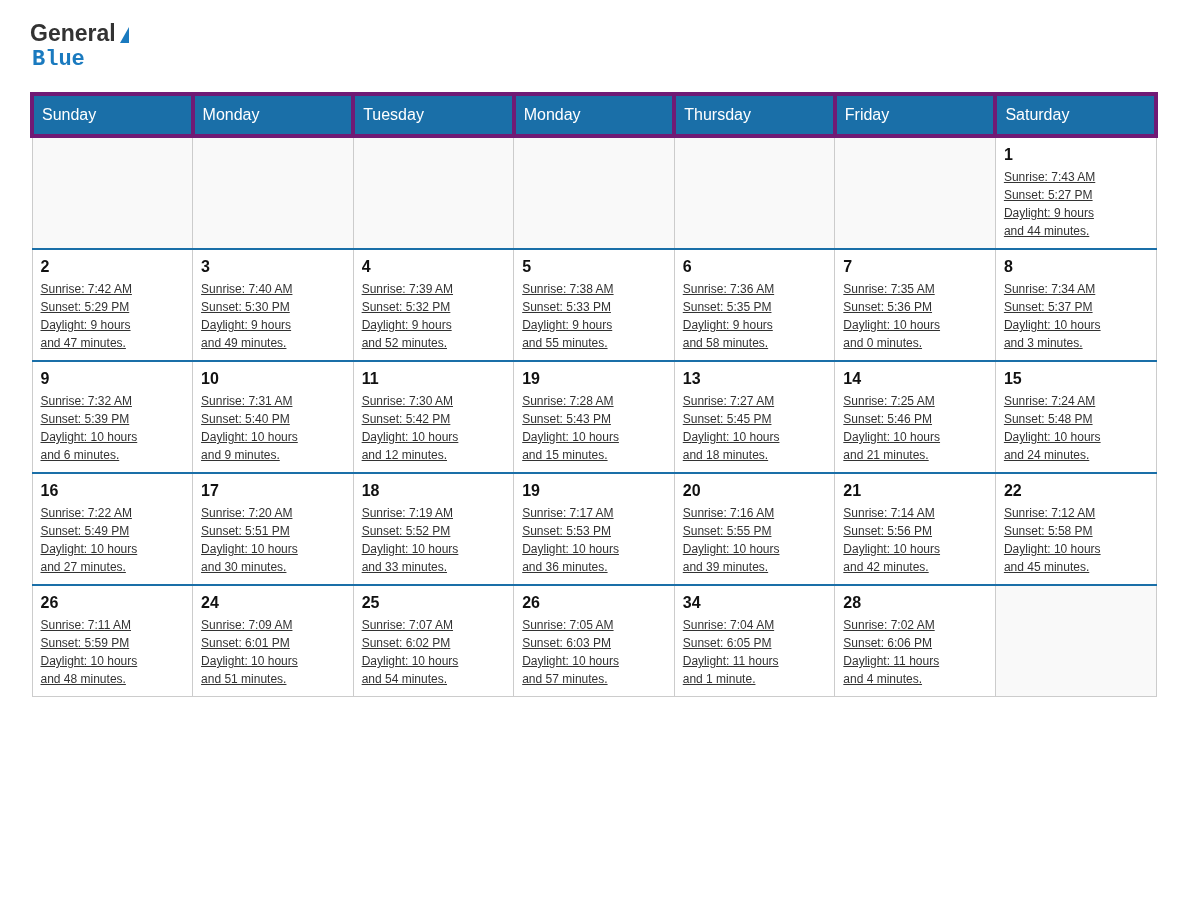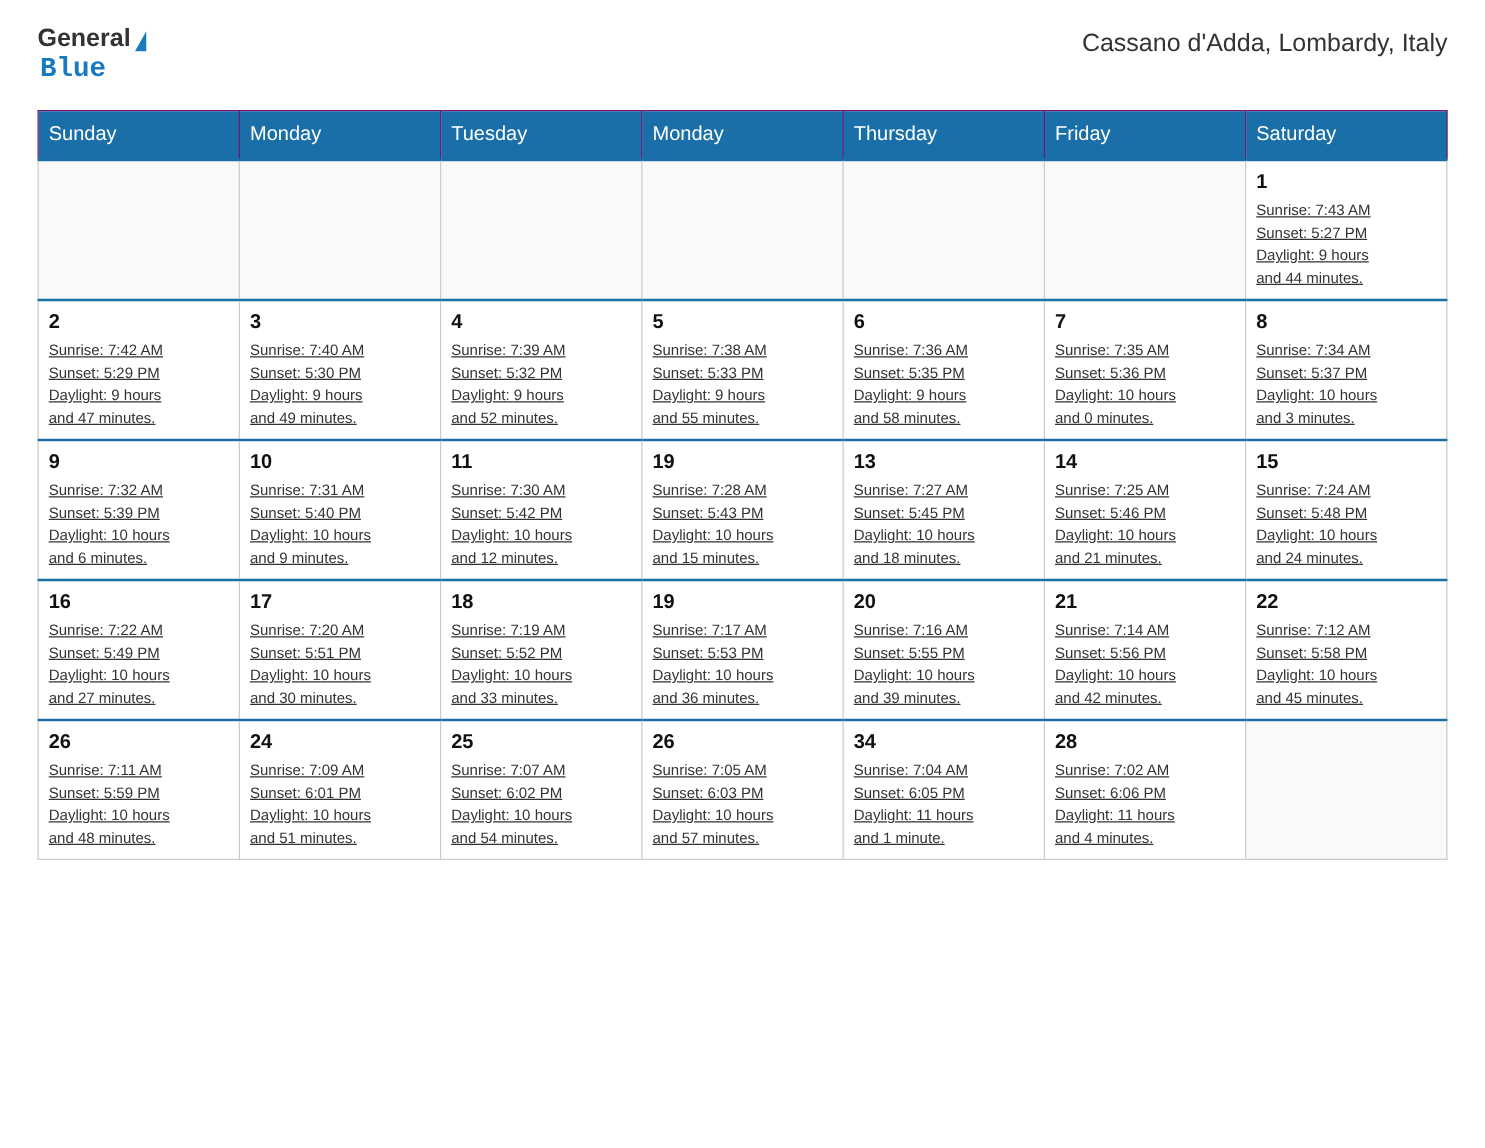--- a/index.html
+++ b/index.html
@@ -10,21 +10,21 @@
       min-height: 918px;
       padding: 20px 30px;
     }
     .header {
       display: flex;
       justify-content: space-between;
       align-items: flex-start;
       margin-bottom: 20px;
     }
     .logo-text-general {
-      font-size: 20px;
+      font-size: 23px;
       font-weight: bold;
       color: #333;
     }
     .logo-text-blue {
       font-size: 22px;
       font-weight: bold;
       color: #1a7abf;
     }
     .title-block {
       text-align: right;
@@ -44,21 +44,21 @@
       width: 100%;
       border-collapse: collapse;
     }
     .calendar th {
       background-color: #1a6fa8;
       color: #fff;
       padding: 10px 8px;
       text-align: left;
       font-size: 16px;
       font-weight: normal;
-      border: 1px solid #701a75;
+      border: 4px solid #701a75;
     }
     .calendar td {
       border: 1px solid #ccc;
       vertical-align: top;
       padding: 8px;
       width: calc(100% / 7);
       min-height: 110px;
       height: 110px;
     }
     .calendar tr:first-child td {
@@ -105,21 +105,20 @@
   <div class="logo-wrapper">
     <div class="logo-line1">
       <span class="logo-text-general">General</span>
       <span style="display:inline-block; width:0; height:0; border-left:9px solid transparent; border-right:0px solid transparent; border-bottom:16px solid #1a7abf; margin-left:4px; margin-top:2px;"></span>
     </div>
     <div class="logo-line2">
       <span class="logo-text-blue">Blue</span>
     </div>
   </div>
   <div class="title-block">
-    <div class="location">Cassano d'Adda, Lombardy, Italy</div>
   </div>
 </div>
 
 <table class="calendar">
   <thead>
     <tr>
     <th>Sunday</th>
         <th>Monday</th>
         <th>Tuesday</th>
         <th>Monday</th>

